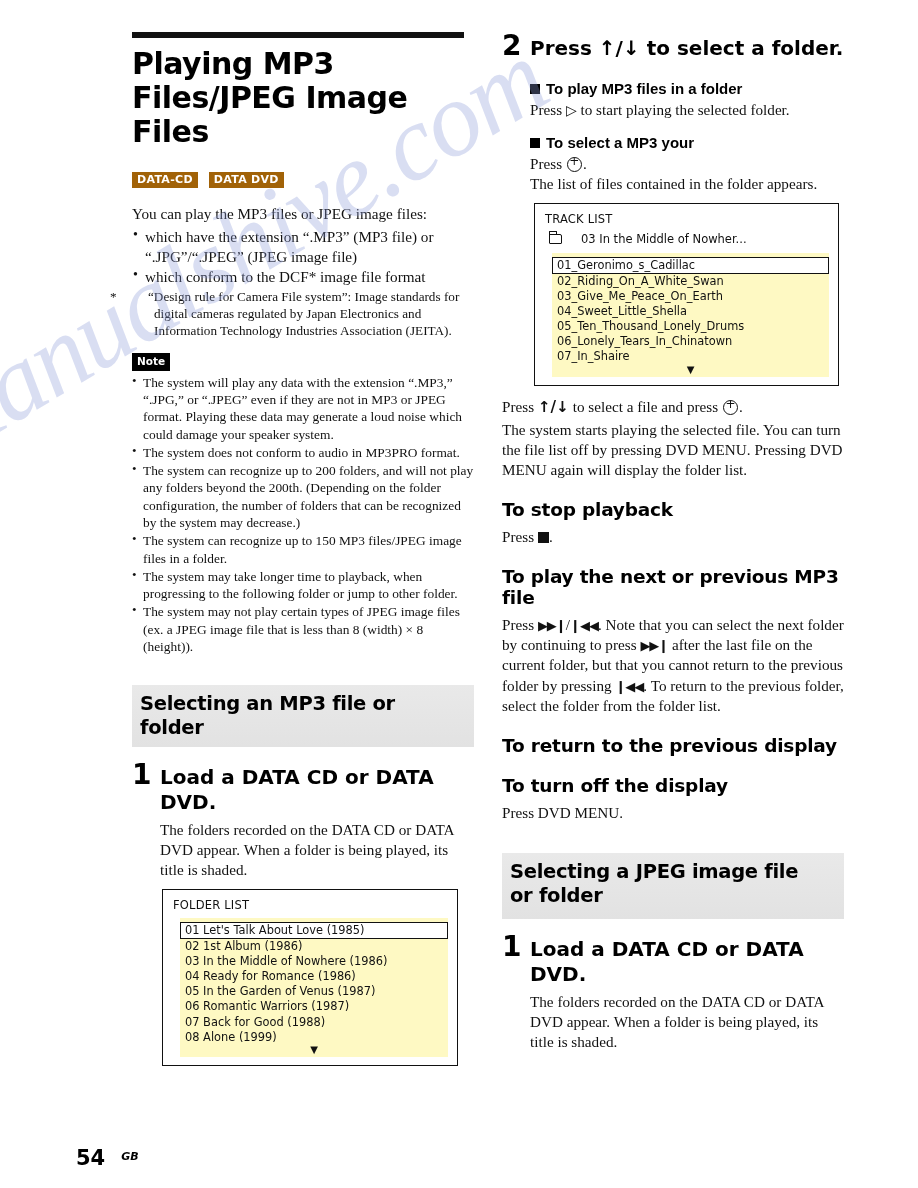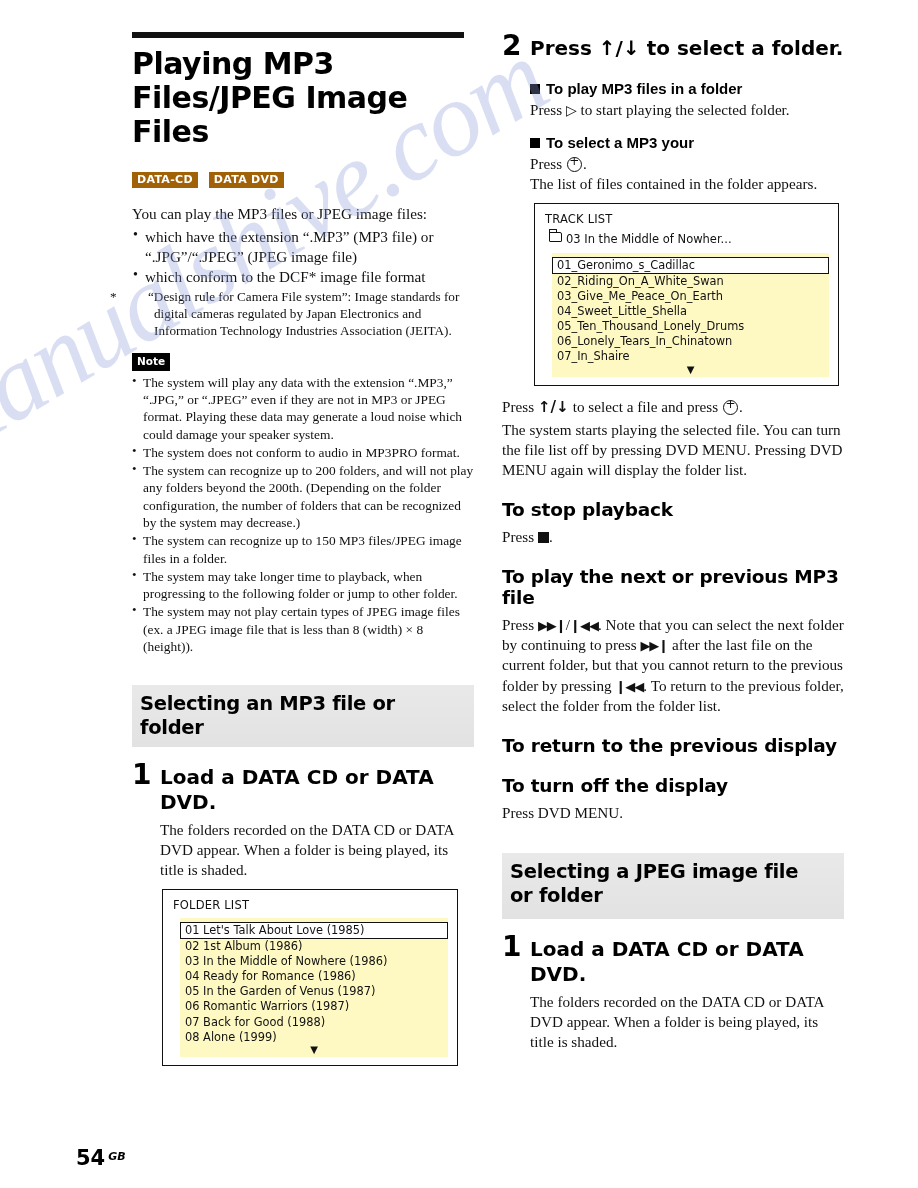--- a/index.html
+++ b/index.html
@@ -194,21 +194,21 @@
     font-family:"DejaVu Sans", sans-serif;
   }
   .osd-right { margin-left: 32px; width: 305px; }
   .osd-title {
     font-size: 11.5px;
     letter-spacing: .2px;
     margin-bottom: 6px;
     color:#111;
   }
   .osd-folderrow {
-    display:flex; align-items:flex-start; gap:4px;
+    display:flex; align-items:center; gap:19px;
     font-size: 11.5px;
     margin: 0 0 7px 4px;
     color:#111;
   }
   .folder-icon {
     width:13px; height:10px; flex:none;
     border:1.4px solid #111;
     border-radius: 1px 2px 1px 1px;
     position:relative;
   }
@@ -267,21 +267,21 @@
     position:absolute;
     left: 76px; bottom: 18px;
     font-family:"DejaVu Sans", sans-serif;
     font-weight: 800;
     font-size: 21px;
     color:#000;
     z-index: 3;
   }
   .pagenum sup {
     font-size: 11px; font-weight:700; font-style: italic;
-    vertical-align: 5px; margin-left:3px;
+    vertical-align: 5px; margin-left:16px;
   }
 </style>
 </head>
 <body>
 
 <div class="page">
 
   <div class="watermark">manualshive.com</div>
 
   <div class="col col-left">

